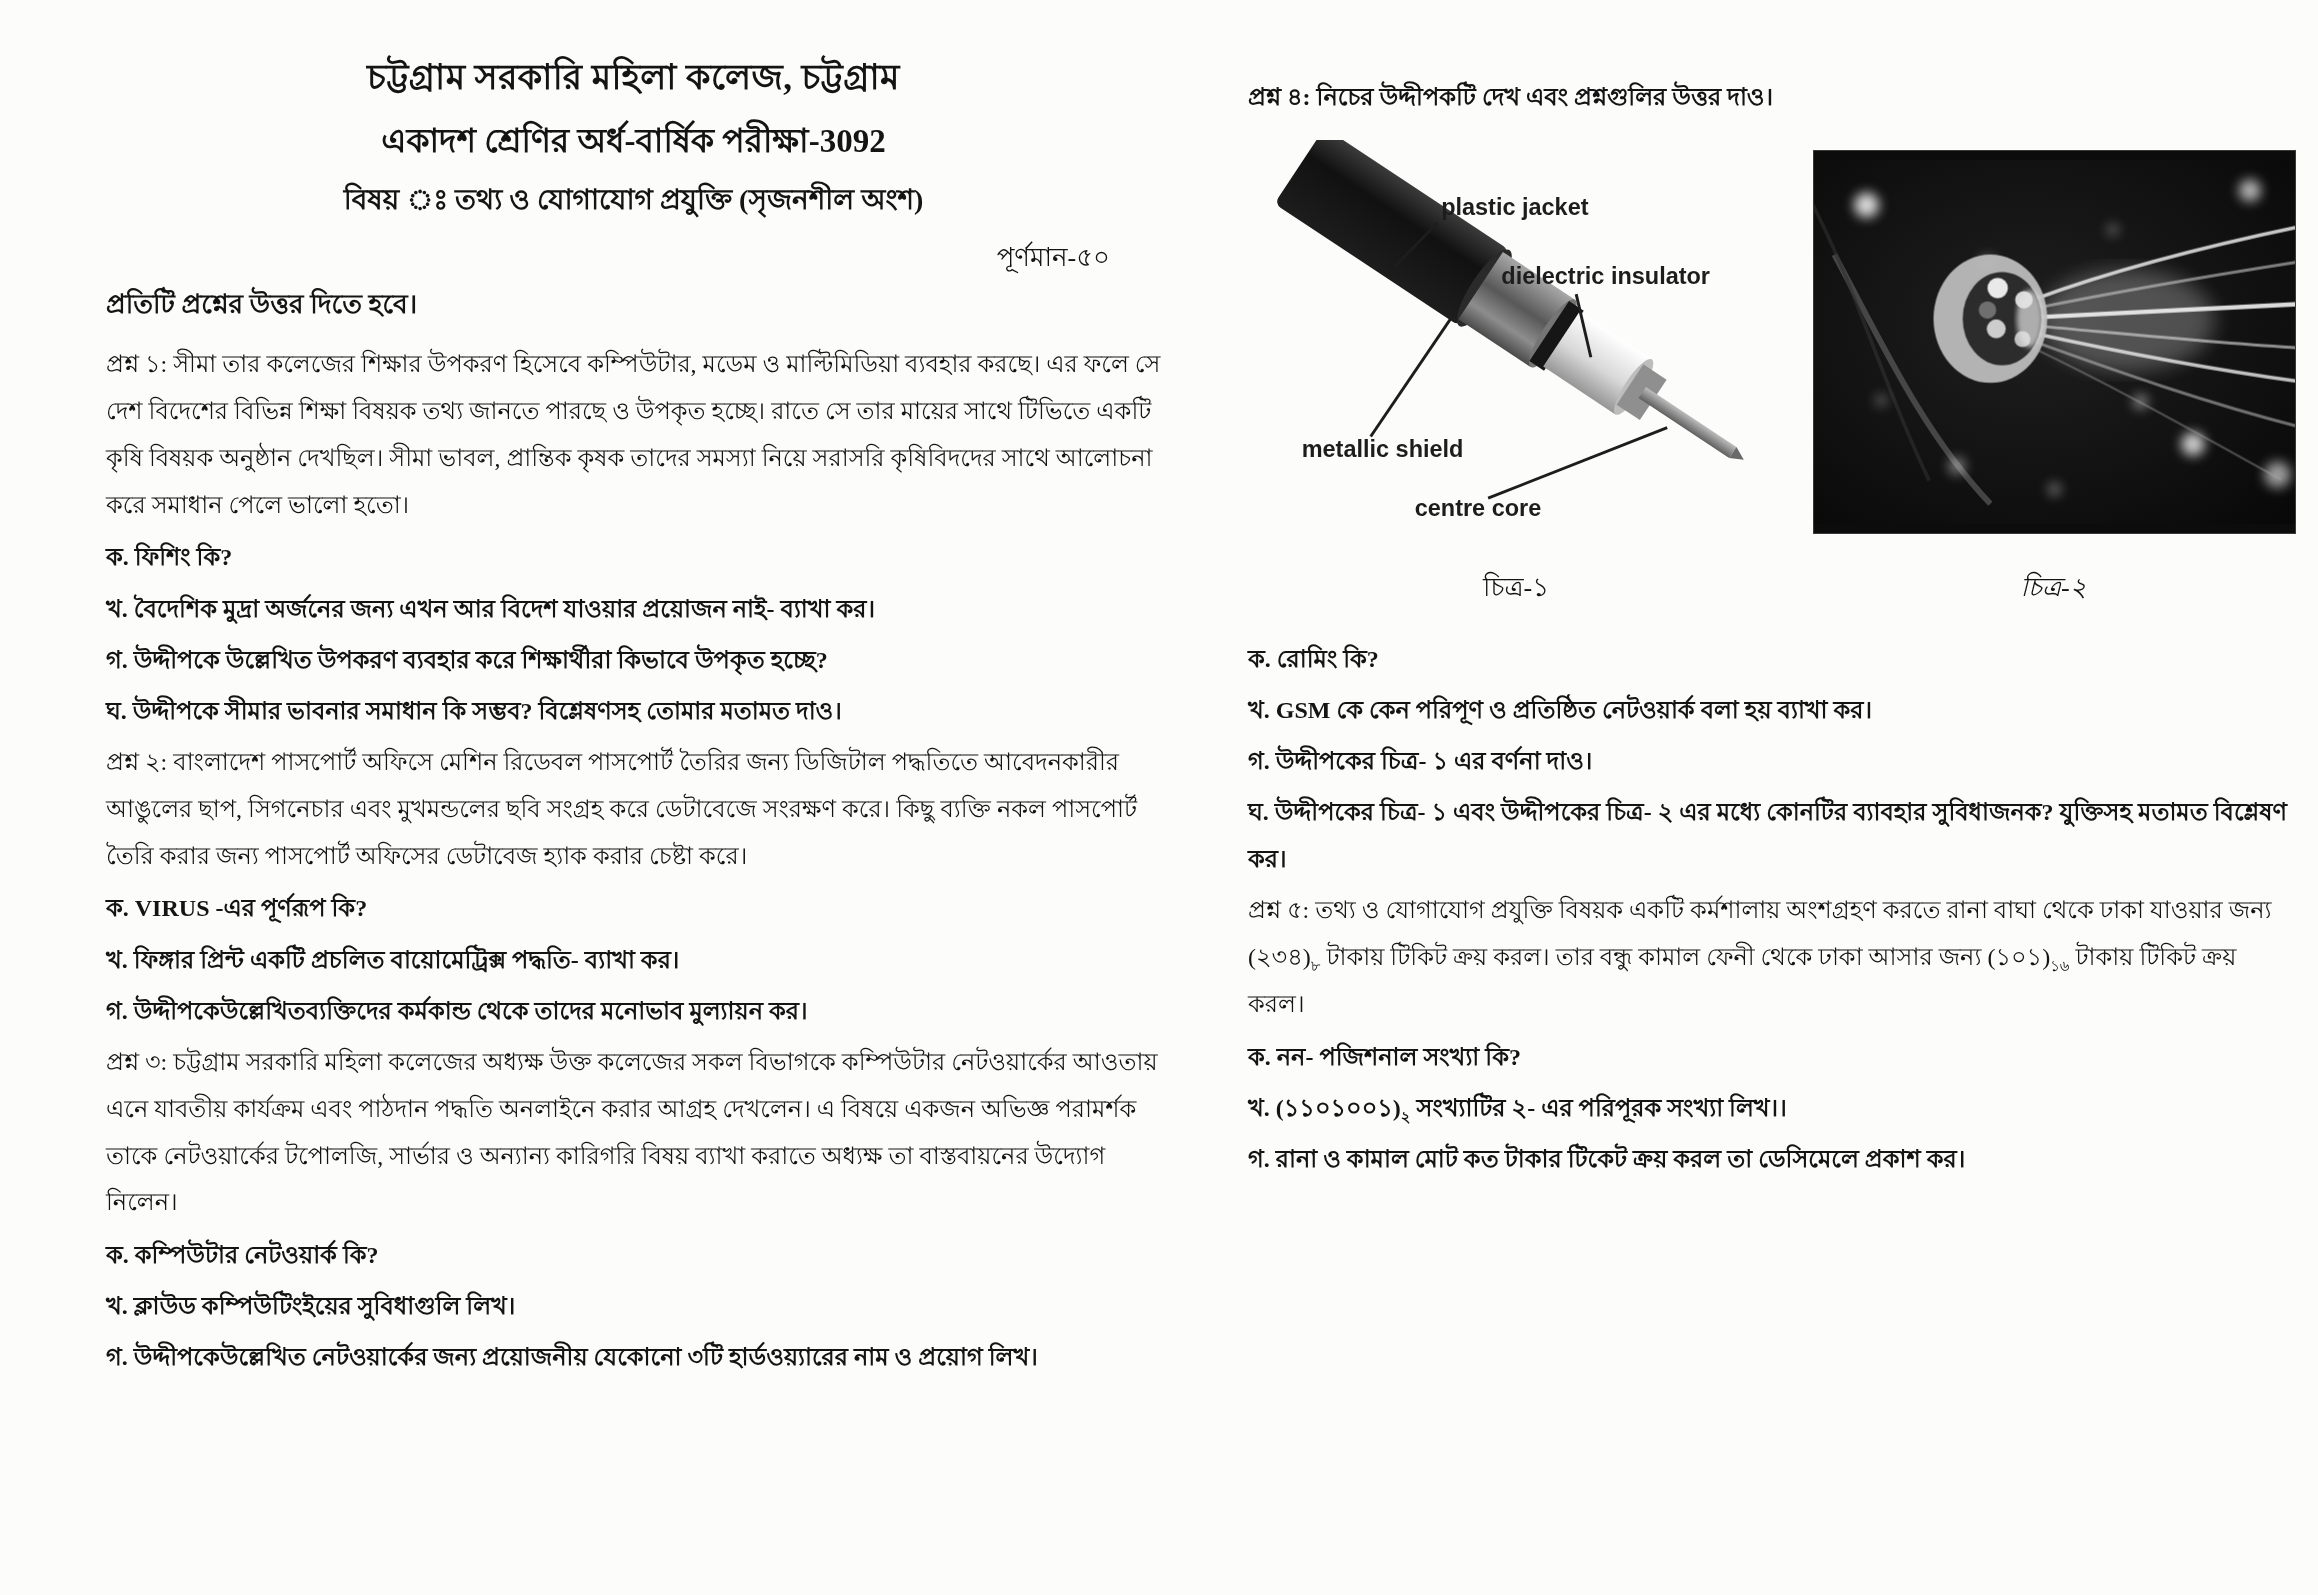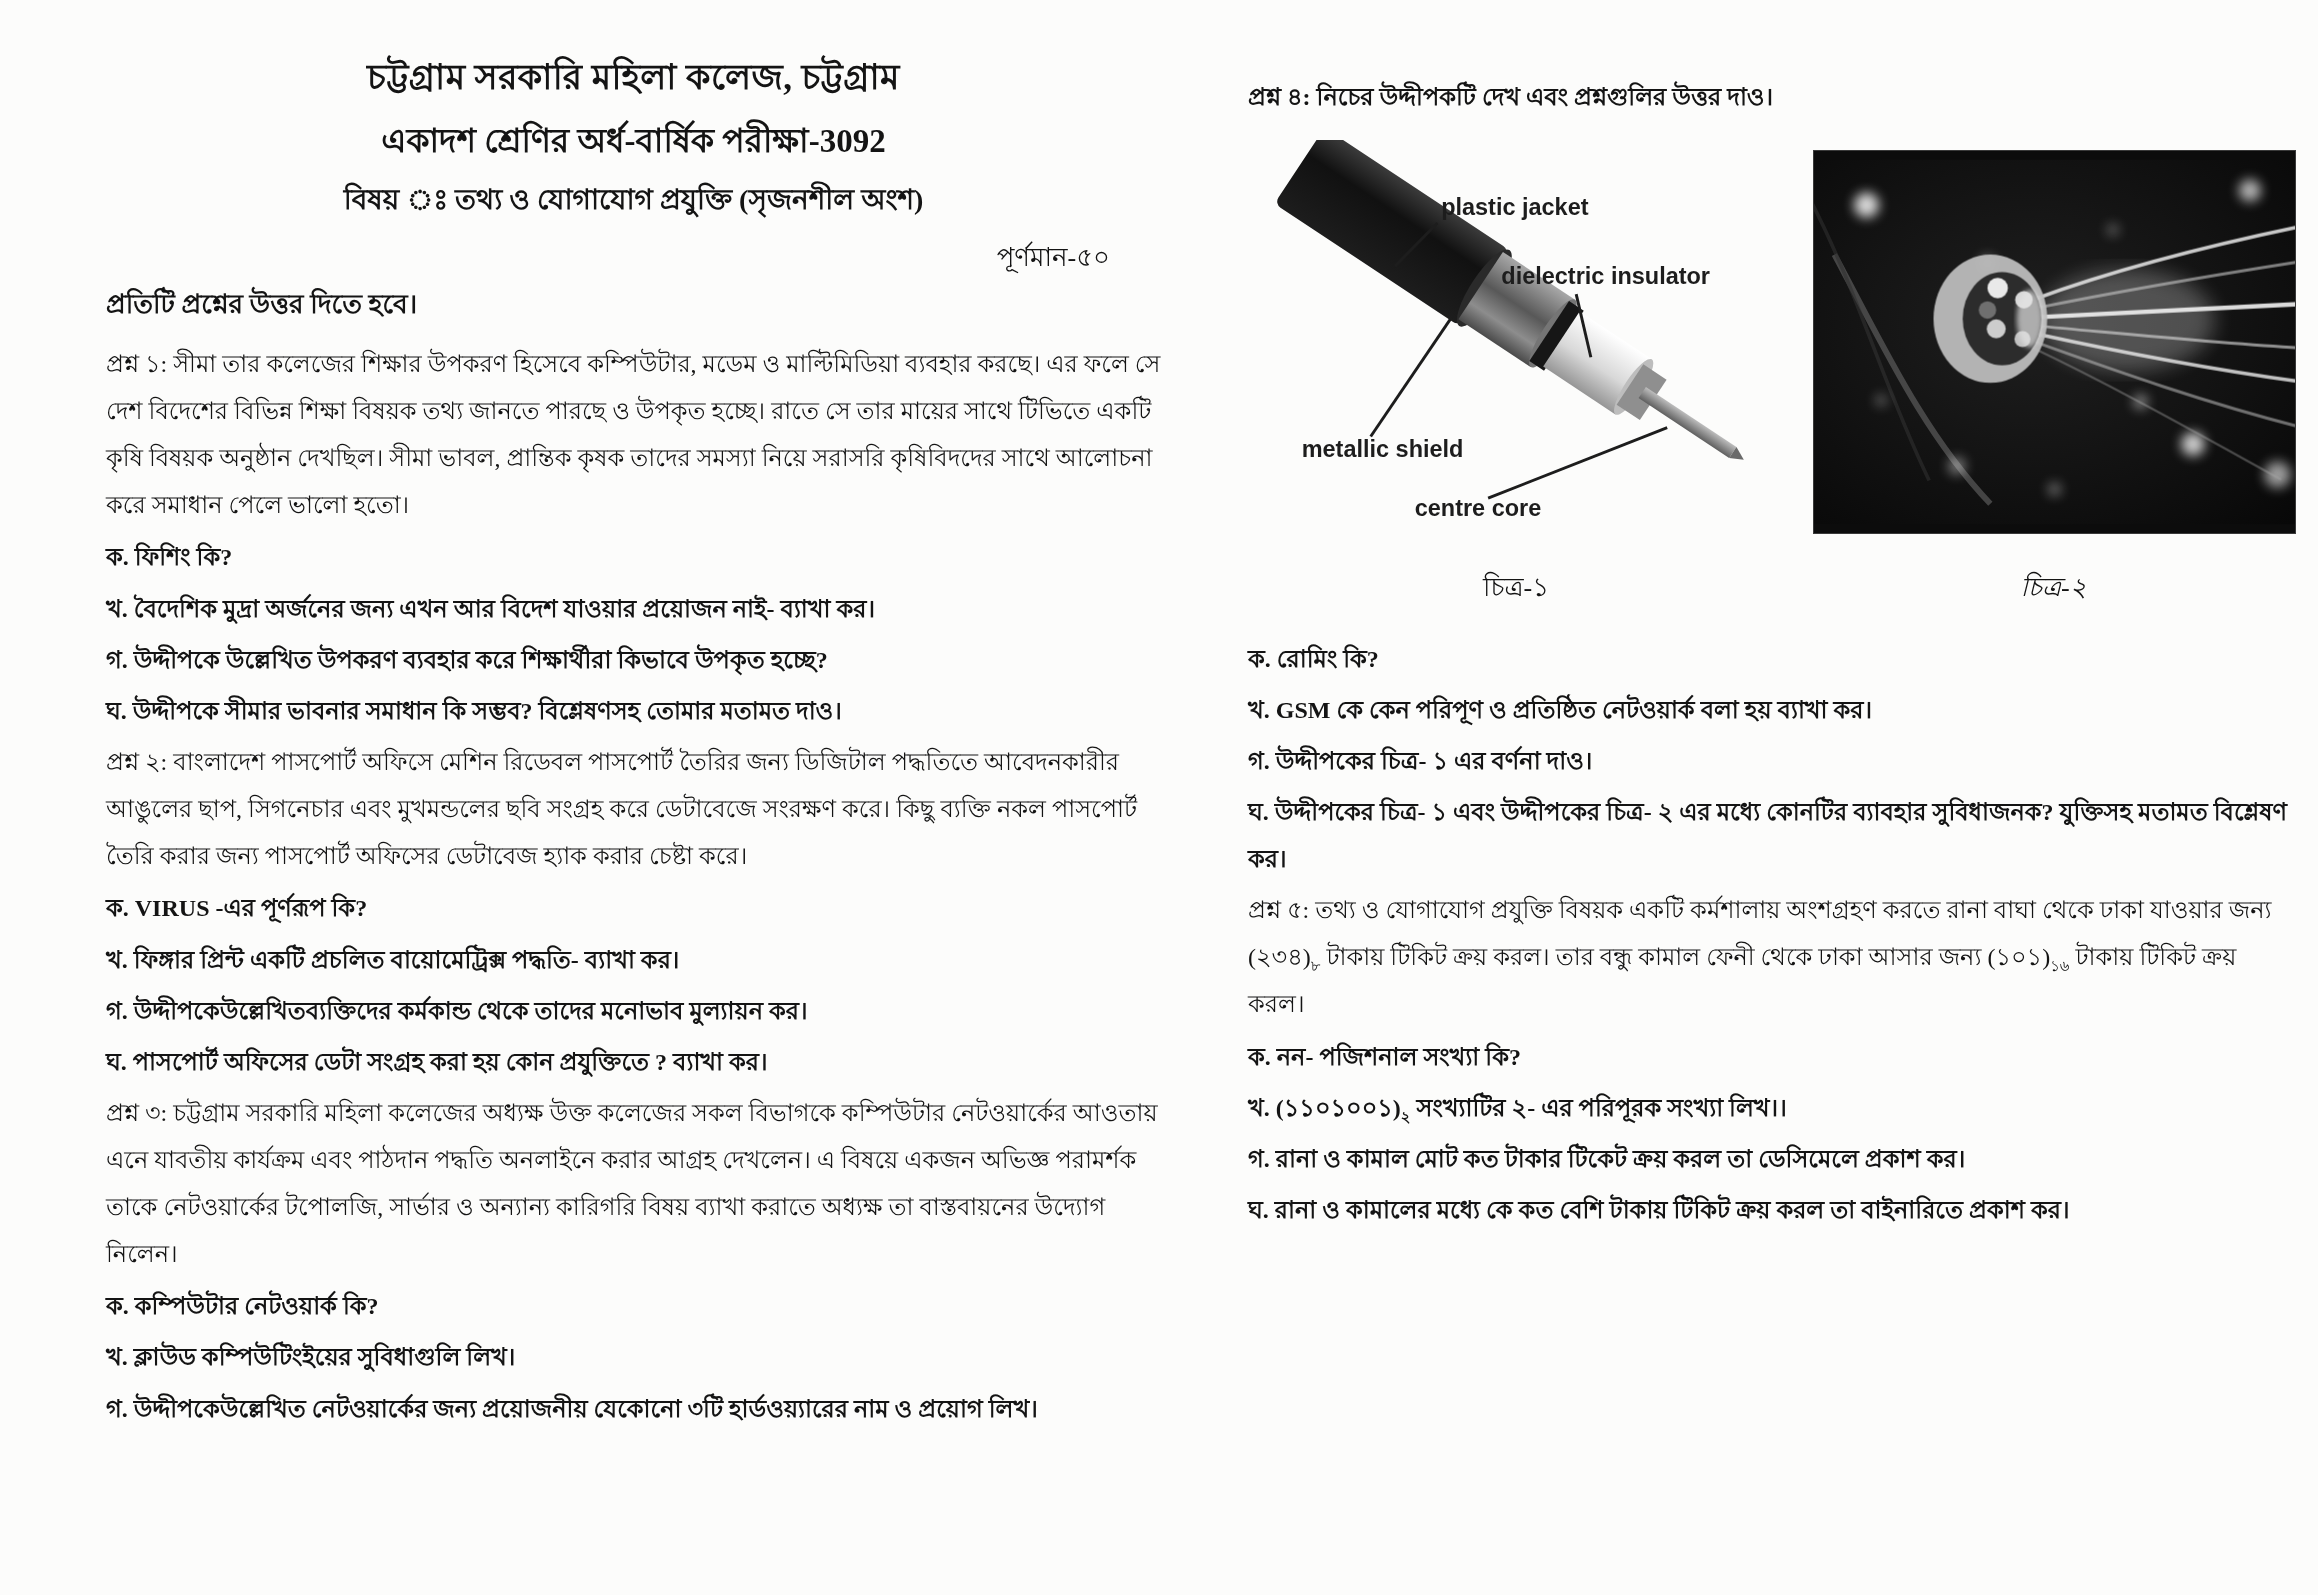--- a/index.html
+++ b/index.html
@@ -44,21 +44,20 @@
     <p class="stem">প্রশ্ন ১: সীমা তার কলেজের শিক্ষার উপকরণ হিসেবে কম্পিউটার, মডেম ও মাল্টিমিডিয়া ব্যবহার করছে। এর ফলে সে  দেশ বিদেশের বিভিন্ন শিক্ষা বিষয়ক তথ্য জানতে পারছে ও উপকৃত হচ্ছে। রাতে সে তার মায়ের সাথে টিভিতে একটি কৃষি বিষয়ক অনুষ্ঠান দেখছিল। সীমা ভাবল, প্রান্তিক কৃষক তাদের সমস্যা নিয়ে সরাসরি কৃষিবিদদের সাথে আলোচনা করে সমাধান পেলে ভালো হতো।</p>
     <p class="sub">ক. ফিশিং কি?</p>
     <p class="sub">খ. বৈদেশিক মুদ্রা অর্জনের জন্য এখন আর বিদেশ যাওয়ার প্রয়োজন নাই- ব্যাখা কর।</p>
     <p class="sub">গ.  উদ্দীপকে উল্লেখিত উপকরণ ব্যবহার করে শিক্ষার্থীরা কিভাবে উপকৃত হচ্ছে?</p>
     <p class="sub">ঘ. উদ্দীপকে সীমার ভাবনার সমাধান কি সম্ভব? বিশ্লেষণসহ তোমার মতামত দাও।</p>
 
     <p class="stem">প্রশ্ন ২: বাংলাদেশ পাসপোর্ট অফিসে মেশিন রিডেবল পাসপোর্ট তৈরির জন্য ডিজিটাল পদ্ধতিতে আবেদনকারীর আঙুলের ছাপ, সিগনেচার এবং মুখমন্ডলের ছবি সংগ্রহ করে ডেটাবেজে সংরক্ষণ করে। কিছু ব্যক্তি নকল পাসপোর্ট তৈরি করার জন্য পাসপোর্ট অফিসের ডেটাবেজ হ্যাক করার চেষ্টা করে।</p>
     <p class="sub">ক. VIRUS -এর পূর্ণরূপ কি?</p>
     <p class="sub">খ. ফিঙ্গার প্রিন্ট একটি প্রচলিত বায়োমেট্রিক্স পদ্ধতি- ব্যাখা কর।</p>
     <p class="sub">গ.  উদ্দীপকেউল্লেখিতব্যক্তিদের কর্মকান্ড থেকে তাদের মনোভাব মুল্যায়ন কর।</p>
-    <p class="sub">ঘ. পাসপোর্ট অফিসের ডেটা সংগ্রহ করা হয় কোন প্রযুক্তিতে ? ব্যাখা কর।</p>
 
     <p class="stem">প্রশ্ন ৩: চট্টগ্রাম সরকারি মহিলা কলেজের অধ্যক্ষ উক্ত কলেজের সকল বিভাগকে কম্পিউটার নেটওয়ার্কের আওতায় এনে যাবতীয় কার্যক্রম এবং পাঠদান পদ্ধতি অনলাইনে করার আগ্রহ দেখলেন। এ বিষয়ে একজন অভিজ্ঞ পরামর্শক তাকে নেটওয়ার্কের টপোলজি, সার্ভার ও অন্যান্য কারিগরি বিষয় ব্যাখা করাতে অধ্যক্ষ তা বাস্তবায়নের উদ্যোগ নিলেন।</p>
     <p class="sub">ক. কম্পিউটার নেটওয়ার্ক কি?</p>
     <p class="sub">খ. ক্লাউড কম্পিউটিংইয়ের সুবিধাগুলি লিখ।</p>
     <p class="sub">গ.  উদ্দীপকেউল্লেখিত নেটওয়ার্কের জন্য প্রয়োজনীয় যেকোনো ৩টি হার্ডওয়্যারের নাম ও প্রয়োগ লিখ।</p>
   </div>
 
   <div class="col-right">
     <p class="sub">প্রশ্ন ৪: নিচের উদ্দীপকটি দেখ  এবং প্রশ্নগুলির উত্তর দাও।</p>
 
@@ -179,16 +178,15 @@
     <p class="sub">ক. রোমিং কি?</p>
     <p class="sub">খ. GSM কে কেন পরিপূণ ও প্রতিষ্ঠিত নেটওয়ার্ক বলা হয় ব্যাখা কর।</p>
     <p class="sub">গ.  উদ্দীপকের চিত্র- ১ এর বর্ণনা দাও।</p>
     <p class="sub">ঘ.  উদ্দীপকের চিত্র- ১ এবং উদ্দীপকের চিত্র- ২ এর মধ্যে কোনটির ব্যাবহার সুবিধাজনক? যুক্তিসহ মতামত বিশ্লেষণ কর।</p>
 
     <p class="stem"><span>প্রশ্ন ৫: তথ্য ও যোগাযোগ প্রযুক্তি বিষয়ক একটি কর্মশালায় অংশগ্রহণ করতে রানা বাঘা থেকে ঢাকা যাওয়ার জন্য (২৩৪)</span><sub>৮</sub><span> টাকায় টিকিট ক্রয় করল। তার বন্ধু কামাল ফেনী থেকে ঢাকা আসার জন্য (১০১)</span><sub>১৬</sub><span> টাকায় টিকিট ক্রয় করল।</span></p>
 
     <p class="sub">ক. নন- পজিশনাল সংখ্যা কি?</p>
     <p class="sub"><span>খ. (১১০১০০১)</span><sub>২</sub><span>  সংখ্যাটির ২- এর পরিপূরক সংখ্যা লিখ।।</span></p>
     <p class="sub">গ.  রানা ও কামাল মোট কত টাকার টিকেট ক্রয় করল তা ডেসিমেলে প্রকাশ কর।</p>
-    <p class="sub">ঘ.  রানা ও কামালের মধ্যে কে কত বেশি টাকায় টিকিট ক্রয় করল তা বাইনারিতে প্রকাশ কর।</p>
   </div>
 </div>
 
 
 </body></html>

